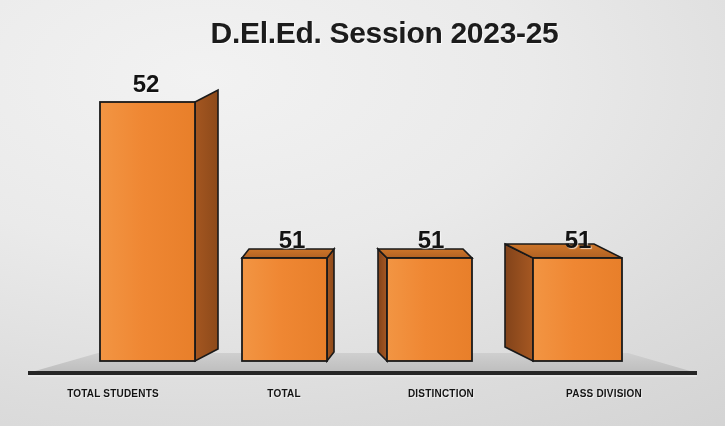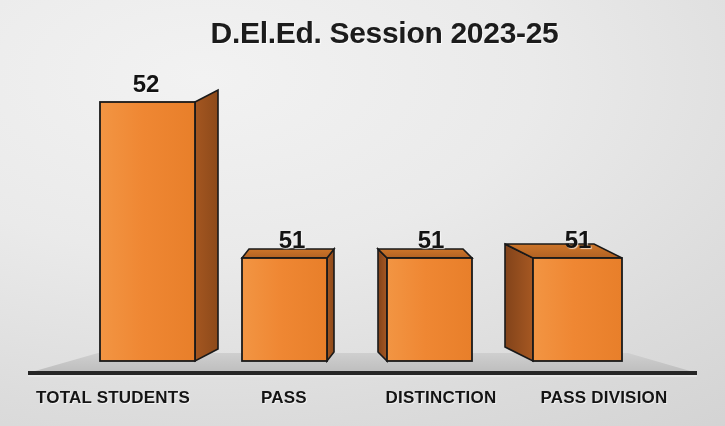--- a/index.html
+++ b/index.html
@@ -46,21 +46,21 @@
     font-size: 24px;
     font-weight: bold;
     color: #131313;
     text-align: center;
     transform: translateX(-50%);
     text-shadow: 1px 1px 1px rgba(255,255,255,0.7);
     white-space: nowrap;
   }
   .cat-label {
     position: absolute;
-    font-size: 17px;
+    font-size: 10px;
     font-weight: bold;
     color: #141414;
     text-align: center;
     transform: translateX(-50%);
     letter-spacing: 0.2px;
     text-shadow: 1px 1px 1px rgba(255,255,255,0.7);
     white-space: nowrap;
   }
 </style>
 </head>
@@ -125,18 +125,18 @@
   <div class="chart-title">D.El.Ed. Session 2023-25</div>
 
   <div id="value-labels">
       <div class="value-label" style="left: 146px; top: 70px;">52</div>
       <div class="value-label" style="left: 292px; top: 226px;">51</div>
       <div class="value-label" style="left: 431px; top: 226px;">51</div>
       <div class="value-label" style="left: 578px; top: 226px;">51</div>
     </div>
   <div id="cat-labels">
       <div class="cat-label" style="left: 113px; top: 388px;">TOTAL STUDENTS</div>
-      <div class="cat-label" style="left: 284px; top: 388px;">PASS</div>
+      <div class="cat-label" style="left: 284px; top: 388px;">TOTAL</div>
       <div class="cat-label" style="left: 441px; top: 388px; text-align: right;">DISTINCTION</div>
       <div class="cat-label" style="left: 604px; top: 388px;">PASS DIVISION</div>
     </div>
 
 </div>
 
 </body></html>

